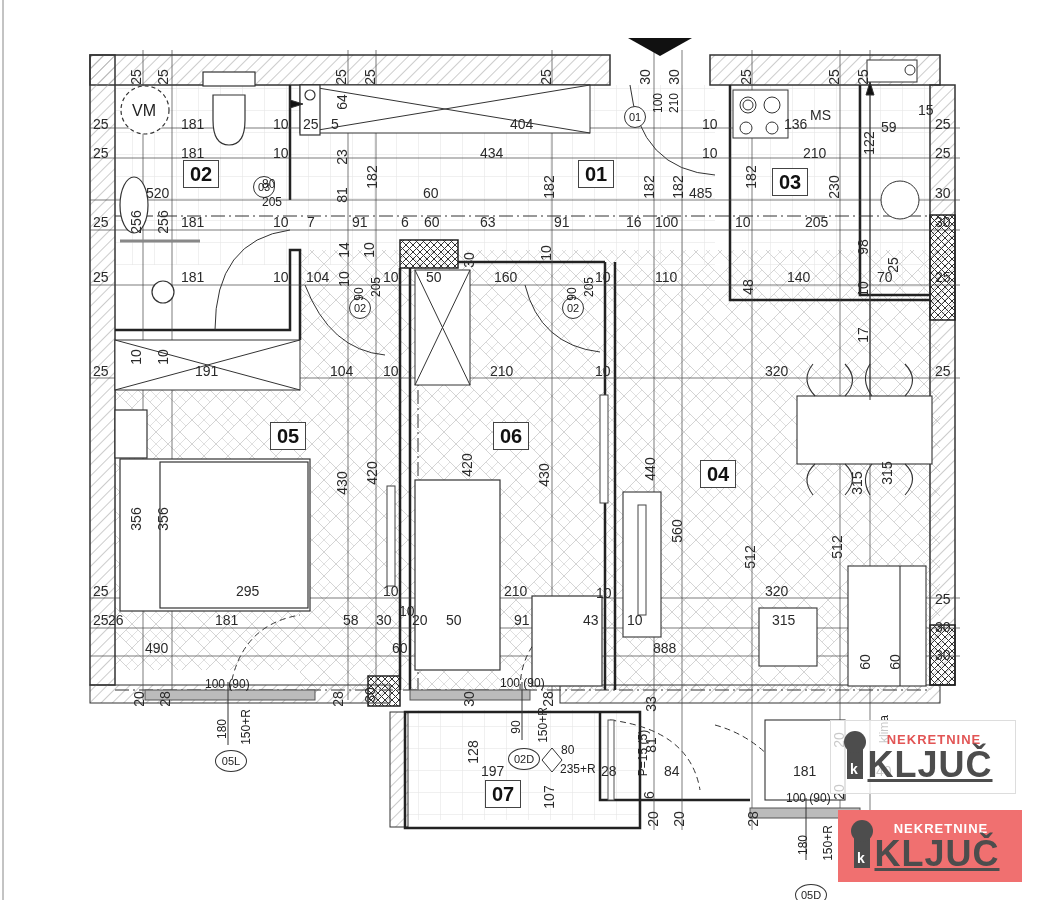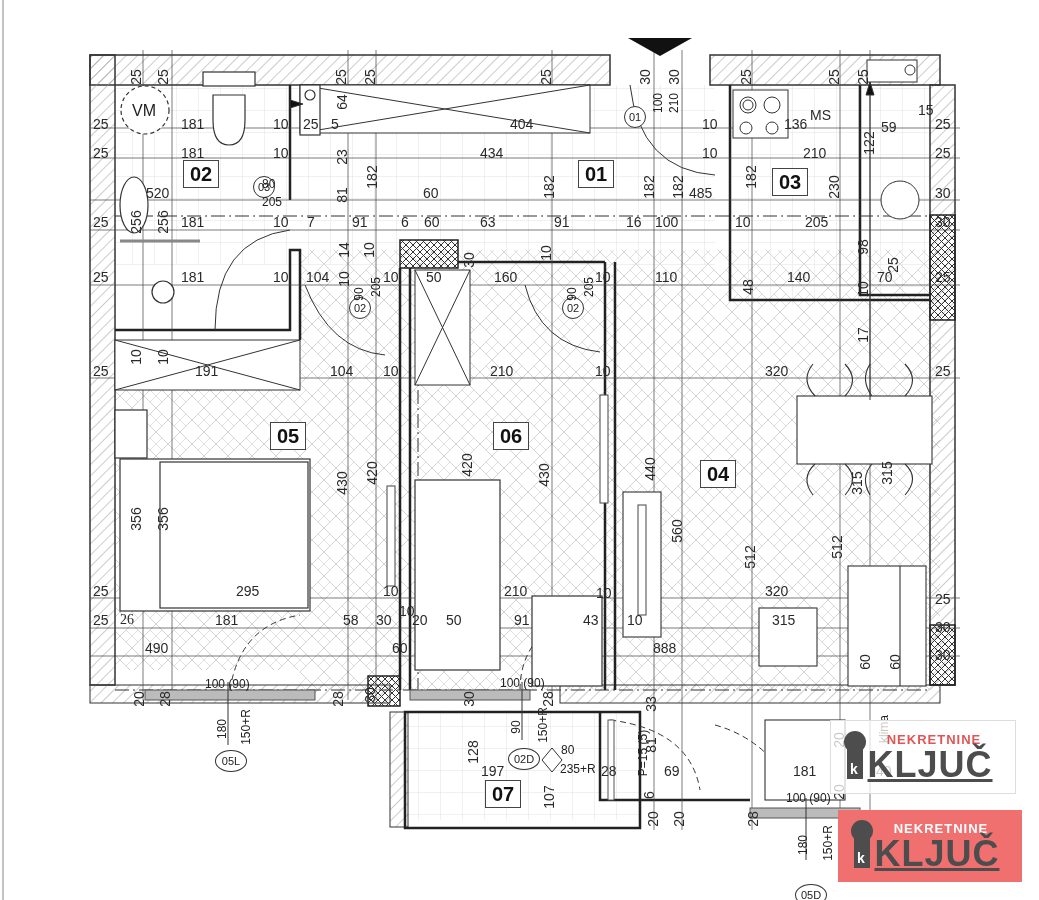--- a/index.html
+++ b/index.html
@@ -310,21 +310,21 @@
     <div class="dim v" style="left: 825px; top: 540px;">512</div>
     <div class="dim" style="left: 93px; top: 584px;">25</div>
     <div class="dim" style="left: 236px; top: 584px;">295</div>
     <div class="dim" style="left: 383px; top: 584px;">10</div>
     <div class="dim" style="left: 504px; top: 584px;">210</div>
     <div class="dim" style="left: 596px; top: 586px;">10</div>
     <div class="dim" style="left: 765px; top: 584px;">320</div>
     <div class="dim" style="left: 935px; top: 592px;">25</div>
     <div class="dim" style="left: 399px; top: 604px;">10</div>
     <div class="dim" style="left: 93px; top: 613px;">25</div>
-    <div class="dim" style="left: 120px; top: 613px; font-family: Liberation Serif, serif;">26</div>
+    <div class="dim" style="left: 108px; top: 613px;">26</div>
     <div class="dim" style="left: 215px; top: 613px;">181</div>
     <div class="dim" style="left: 335px; top: 613px; margin-left: 8px;">58</div>
     <div class="dim" style="left: 376px; top: 613px;">30</div>
     <div class="dim" style="left: 412px; top: 613px;">20</div>
     <div class="dim" style="left: 446px; top: 613px;">50</div>
     <div class="dim" style="left: 514px; top: 613px;">91</div>
     <div class="dim" style="left: 583px; top: 613px;">43</div>
     <div class="dim" style="left: 627px; top: 613px;">10</div>
     <div class="dim" style="left: 772px; top: 613px;">315</div>
     <div class="dim" style="left: 935px; top: 620px;">30</div>
@@ -339,21 +339,21 @@
     <div class="dim v" style="left: 330px; top: 692px;">28</div>
     <div class="dim v" style="left: 362px; top: 688px;">30</div>
     <div class="dim v" style="left: 461px; top: 692px;">30</div>
     <div class="dim v" style="left: 540px; top: 692px;">28</div>
     <div class="dim v" style="left: 643px; top: 697px;">33</div>
     <div class="dim v" style="left: 461px; top: 745px;">128</div>
     <div class="dim v" style="left: 643px; top: 738px;">81</div>
     <div class="dim v" style="left: 831px; top: 733px;">20</div>
     <div class="dim" style="left: 481px; top: 764px;">197</div>
     <div class="dim" style="left: 601px; top: 764px;">28</div>
-    <div class="dim" style="left: 664px; top: 764px;">69</div>
+    <div class="dim" style="left: 664px; top: 764px;">84</div>
     <div class="dim" style="left: 793px; top: 764px;">181</div>
     <div class="dim" style="left: 876px; top: 764px;">40</div>
     <div class="dim v" style="left: 537px; top: 790px;">107</div>
     <div class="dim v" style="left: 645px; top: 788px;">6</div>
     <div class="dim v" style="left: 831px; top: 785px;">20</div>
     <div class="dim v" style="left: 645px; top: 812px;">20</div>
     <div class="dim v" style="left: 671px; top: 812px;">20</div>
     <div class="dim v" style="left: 745px; top: 812px;">28</div>
   </div>
 <div id="tags-layer">

